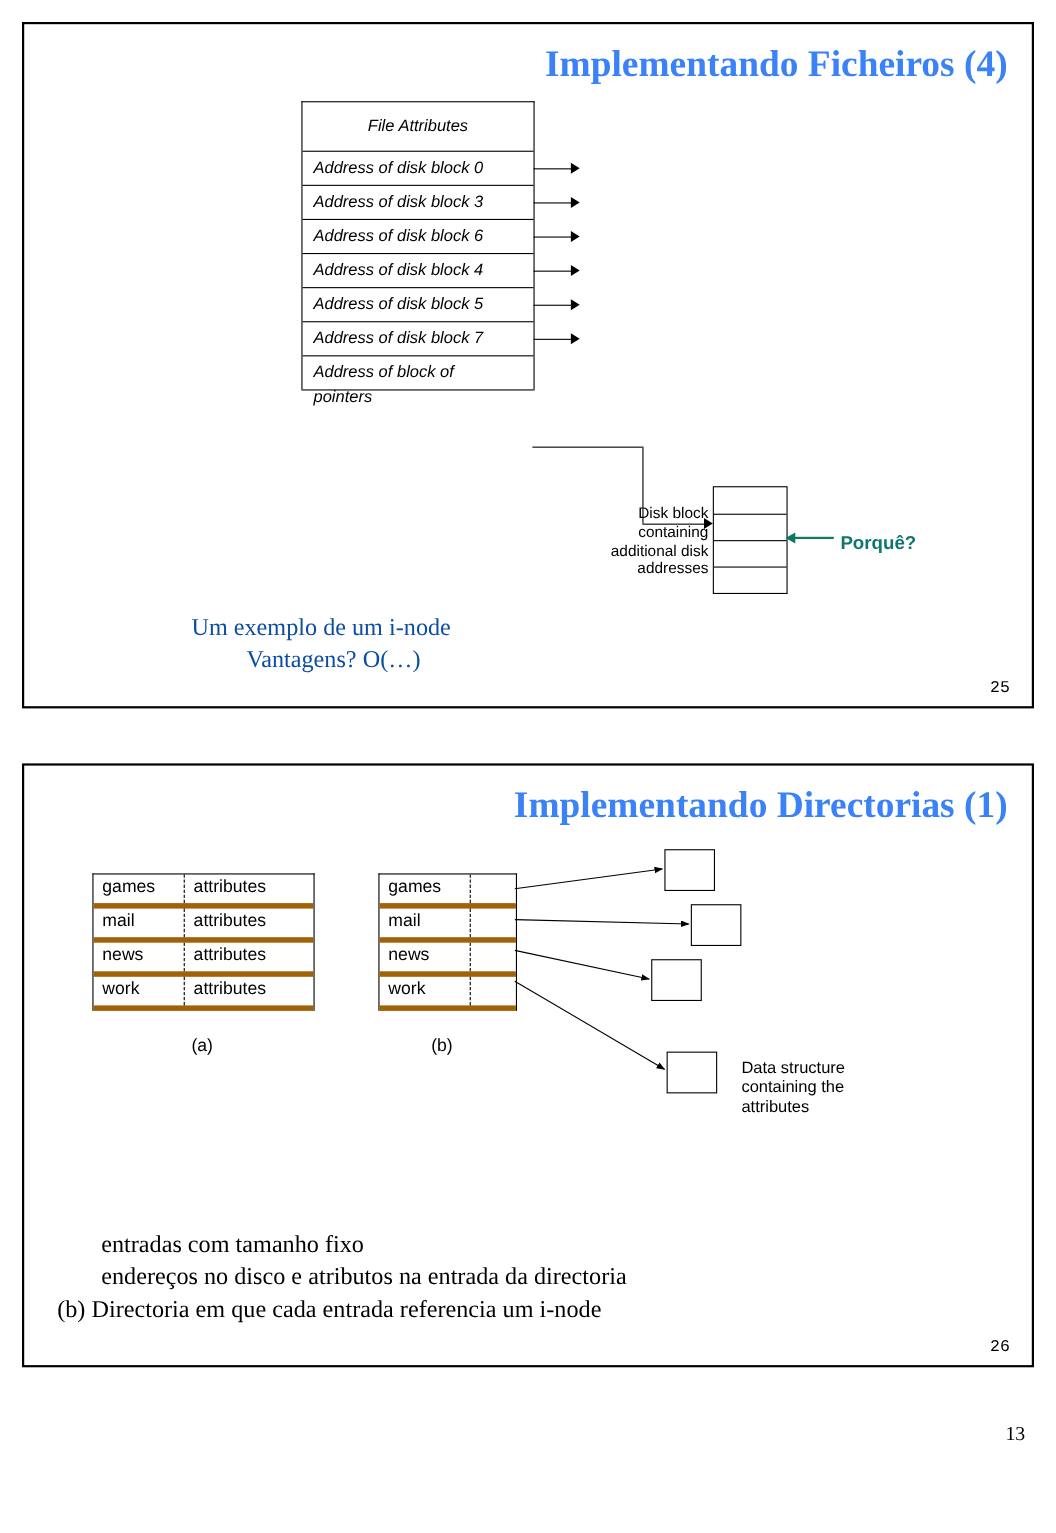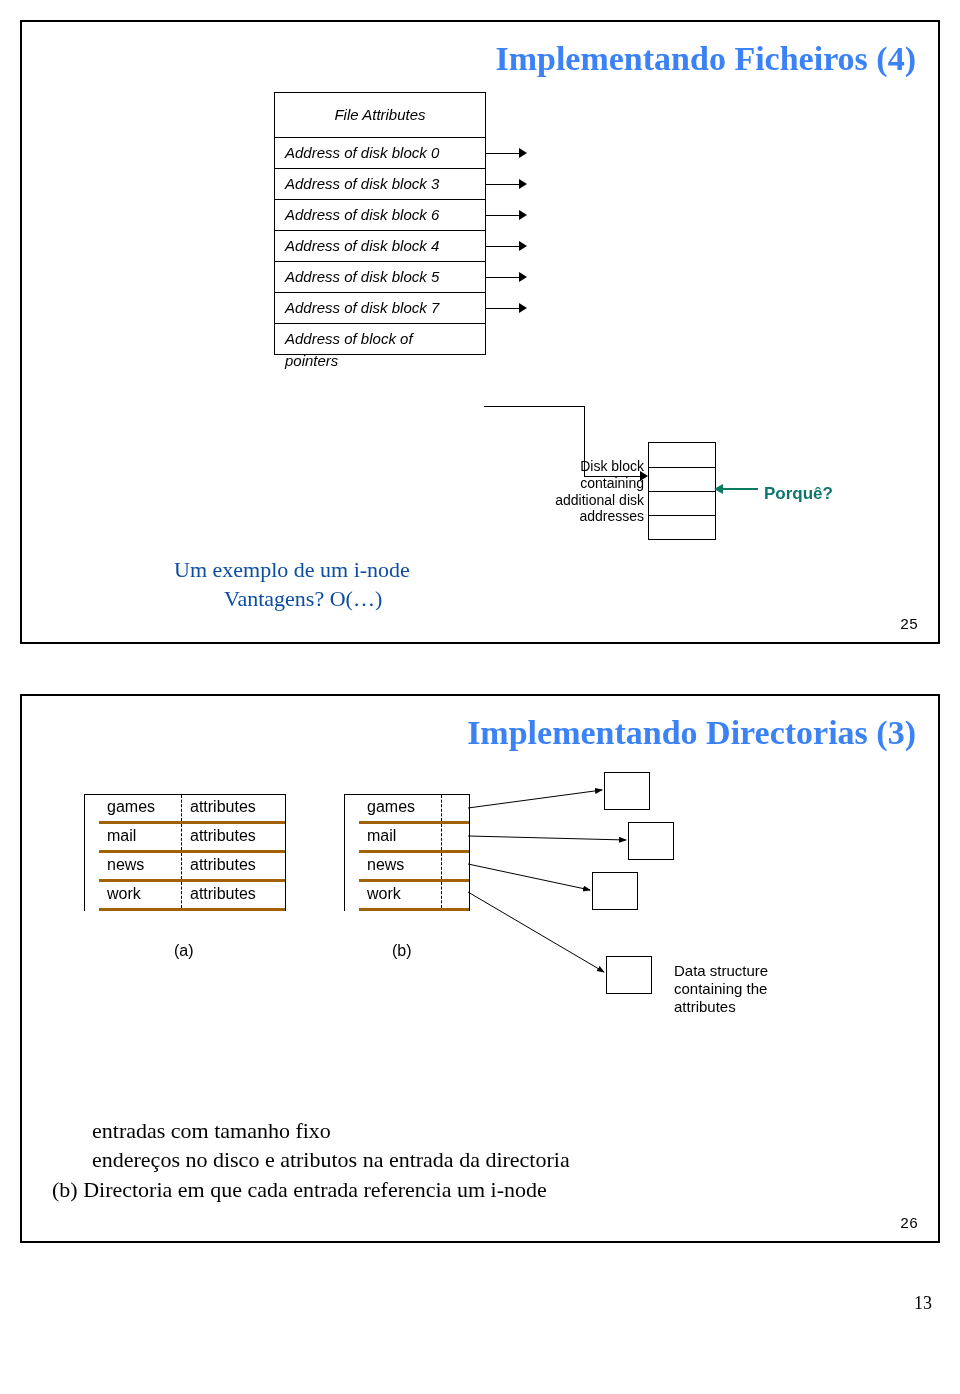--- a/index.html
+++ b/index.html
@@ -196,23 +196,22 @@
     border:1px solid #000;
     border-bottom:none;
     font-family: Arial, Helvetica, sans-serif;
     font-size:16px;
     background:#fff;
   }
   .dir-table.tA{ left:40px; top:28px; width:200px; }
   .dir-table.tB{ left:300px; top:28px; width:124px; }
   .dir-row{
     display:flex;
-    border-bottom:3px solid #a16207;
+    border-bottom:5px solid #a16207;
     height:26px;
-    margin-left:14px;
   }
   .dir-row .c1{
     flex:0 0 66px;
     padding:3px 8px;
     border-right:1px dashed #000;
   }
   .dir-row .c2{
     flex:1;
     padding:3px 8px;
   }
@@ -293,21 +292,21 @@
     <div class="caption1">
       <span>Um exemplo de um i-node</span><br>
       <span style="padding-left:50px;">Vantagens? O(…)</span>
     </div>
   </div>
 
   <div class="slide-num">25</div>
 </div>
 
 <div class="slide">
-  <div class="slide-title">Implementando Directorias (3)</div>
+  <div class="slide-title">Implementando Directorias (1)</div>
 
   <div class="s2-wrap">
 
     <div class="dir-table tA">
       <div class="dir-row">
           <div class="c1">games</div>
           <div class="c2">attributes</div>
         </div>
       <div class="dir-row">
           <div class="c1">mail</div>

